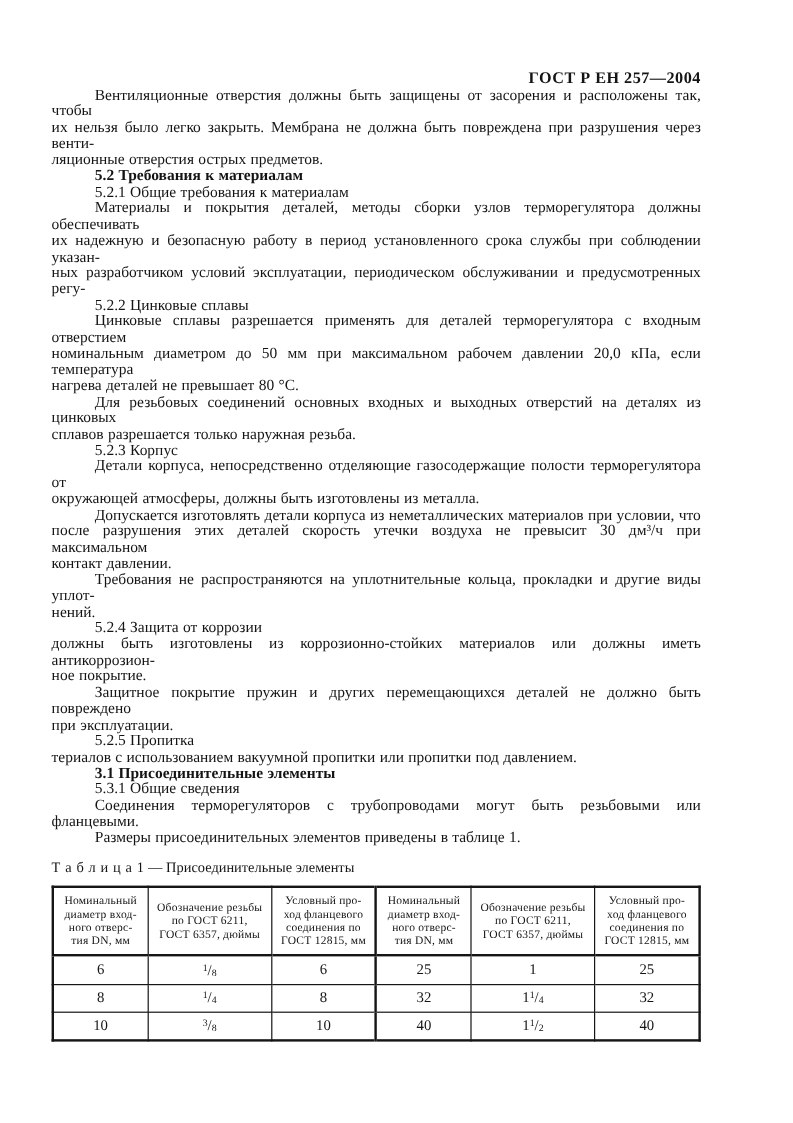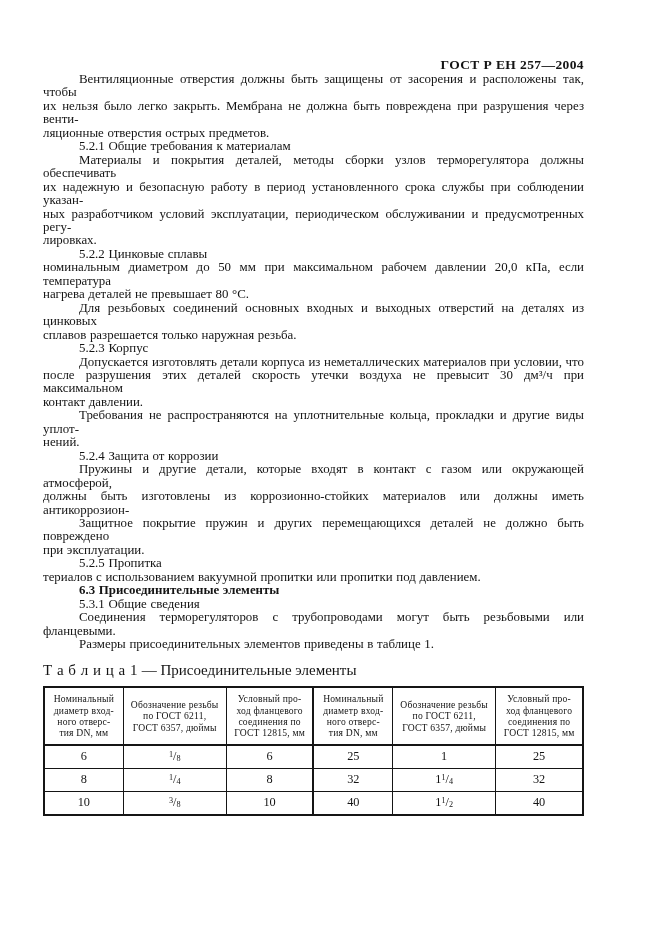--- a/index.html
+++ b/index.html
@@ -12,21 +12,21 @@
   .content{position:absolute;left:43px;top:0;width:541px;}
   .gost-header{
     margin-top:57px;text-align:right;font-weight:bold;
     font-size:13.5px;letter-spacing:.4px;
   }
   .blocks{font-size:12.9px;line-height:13.45px;word-spacing:.4px;}
   .line{text-align:justify;text-align-last:justify;}
   .line.first{text-indent:36px;}
   .line.lastline{text-align-last:left;}
   .block.bold .line{font-weight:bold;}
-  .caption{margin-top:11px;margin-bottom:7px;font-size:15px;}
+  .caption{margin-top:11px;margin-bottom:7px;font-size:12px;}
   .caption .sp{letter-spacing:.5px;}
   table.t1{
     width:100%;border-collapse:collapse;table-layout:fixed;
     border:2.6px solid #151515;
   }
   table.t1 th{
     font-weight:normal;font-size:9.6px;line-height:11.3px;letter-spacing:.2px;
     padding:5px 2px;text-align:center;vertical-align:middle;
     white-space:pre-line;border:1px solid #151515;border-bottom:2.4px solid #151515;
   }
@@ -45,71 +45,78 @@
   <div class="content">
 
     <div class="gost-header">ГОСТ Р ЕН 257—2004</div>
 
     <div class="blocks" id="blocks-before">
         <div class="block">
           <div class="line first">Вентиляционные отверстия должны быть защищены от засорения и расположены так, чтобы</div>
           <div class="line">их нельзя было легко закрыть. Мембрана не должна быть повреждена при разрушения через венти-</div>
           <div class="line lastline">ляционные отверстия острых предметов.</div>
         </div>
+        <div class="block bold">
+          <div class="line first lastline">5.2 Требования к материалам</div>
+        </div>
         <div class="block">
           <div class="line first lastline">5.2.1 Общие требования к материалам</div>
         </div>
         <div class="block">
           <div class="line first">Материалы и покрытия деталей, методы сборки узлов терморегулятора должны обеспечивать</div>
           <div class="line">их надежную и безопасную работу в период установленного срока службы при соблюдении указан-</div>
           <div class="line">ных разработчиком условий эксплуатации, периодическом обслуживании и предусмотренных регу-</div>
-          <div class="line lastline">лировках.</div>
         </div>
         <div class="block">
           <div class="line first lastline">5.2.2 Цинковые сплавы</div>
         </div>
         <div class="block">
+          <div class="line first">Цинковые сплавы разрешается применять для деталей терморегулятора с входным отверстием</div>
           <div class="line">номинальным диаметром до 50 мм при максимальном рабочем давлении 20,0 кПа, если температура</div>
           <div class="line lastline">нагрева деталей не превышает 80 °С.</div>
         </div>
         <div class="block">
           <div class="line first">Для резьбовых соединений основных входных и выходных отверстий на деталях из цинковых</div>
           <div class="line lastline">сплавов разрешается только наружная резьба.</div>
         </div>
         <div class="block">
           <div class="line first lastline">5.2.3 Корпус</div>
+        </div>
+        <div class="block">
+          <div class="line first">Детали корпуса, непосредственно отделяющие газосодержащие полости терморегулятора от</div>
+          <div class="line lastline">окружающей атмосферы, должны быть изготовлены из металла.</div>
         </div>
         <div class="block">
           <div class="line first">Допускается изготовлять детали корпуса из неметаллических материалов при условии, что</div>
           <div class="line">после разрушения этих деталей скорость утечки воздуха не превысит 30 дм³/ч при максимальном</div>
           <div class="line lastline">контакт давлении.</div>
         </div>
         <div class="block">
           <div class="line first">Требования не распространяются на уплотнительные кольца, прокладки и другие виды уплот-</div>
           <div class="line lastline">нений.</div>
         </div>
         <div class="block">
           <div class="line first lastline">5.2.4 Защита от коррозии</div>
         </div>
         <div class="block">
-          <div class="line first">Пружины и другие детали, которые входят в контакт с газом или окружающей атмосферой,</div>
           <div class="line">должны быть изготовлены из коррозионно-стойких материалов или должны иметь антикоррозион-</div>
+          <div class="line lastline">ное покрытие.</div>
         </div>
         <div class="block">
           <div class="line first">Защитное покрытие пружин и других перемещающихся деталей не должно быть повреждено</div>
           <div class="line lastline">при эксплуатации.</div>
         </div>
         <div class="block">
           <div class="line first lastline">5.2.5 Пропитка</div>
         </div>
         <div class="block">
           <div class="line lastline">териалов с использованием вакуумной пропитки или пропитки под давлением.</div>
         </div>
         <div class="block bold">
-          <div class="line first lastline">6.3 Присоединительные элементы</div>
+          <div class="line first lastline">3.1 Присоединительные элементы</div>
         </div>
         <div class="block">
           <div class="line first lastline">5.3.1 Общие сведения</div>
         </div>
         <div class="block">
           <div class="line first lastline">Соединения терморегуляторов с трубопроводами могут быть резьбовыми или фланцевыми.</div>
         </div>
         <div class="block">
           <div class="line first lastline">Размеры присоединительных элементов приведены в таблице 1.</div>
         </div>

